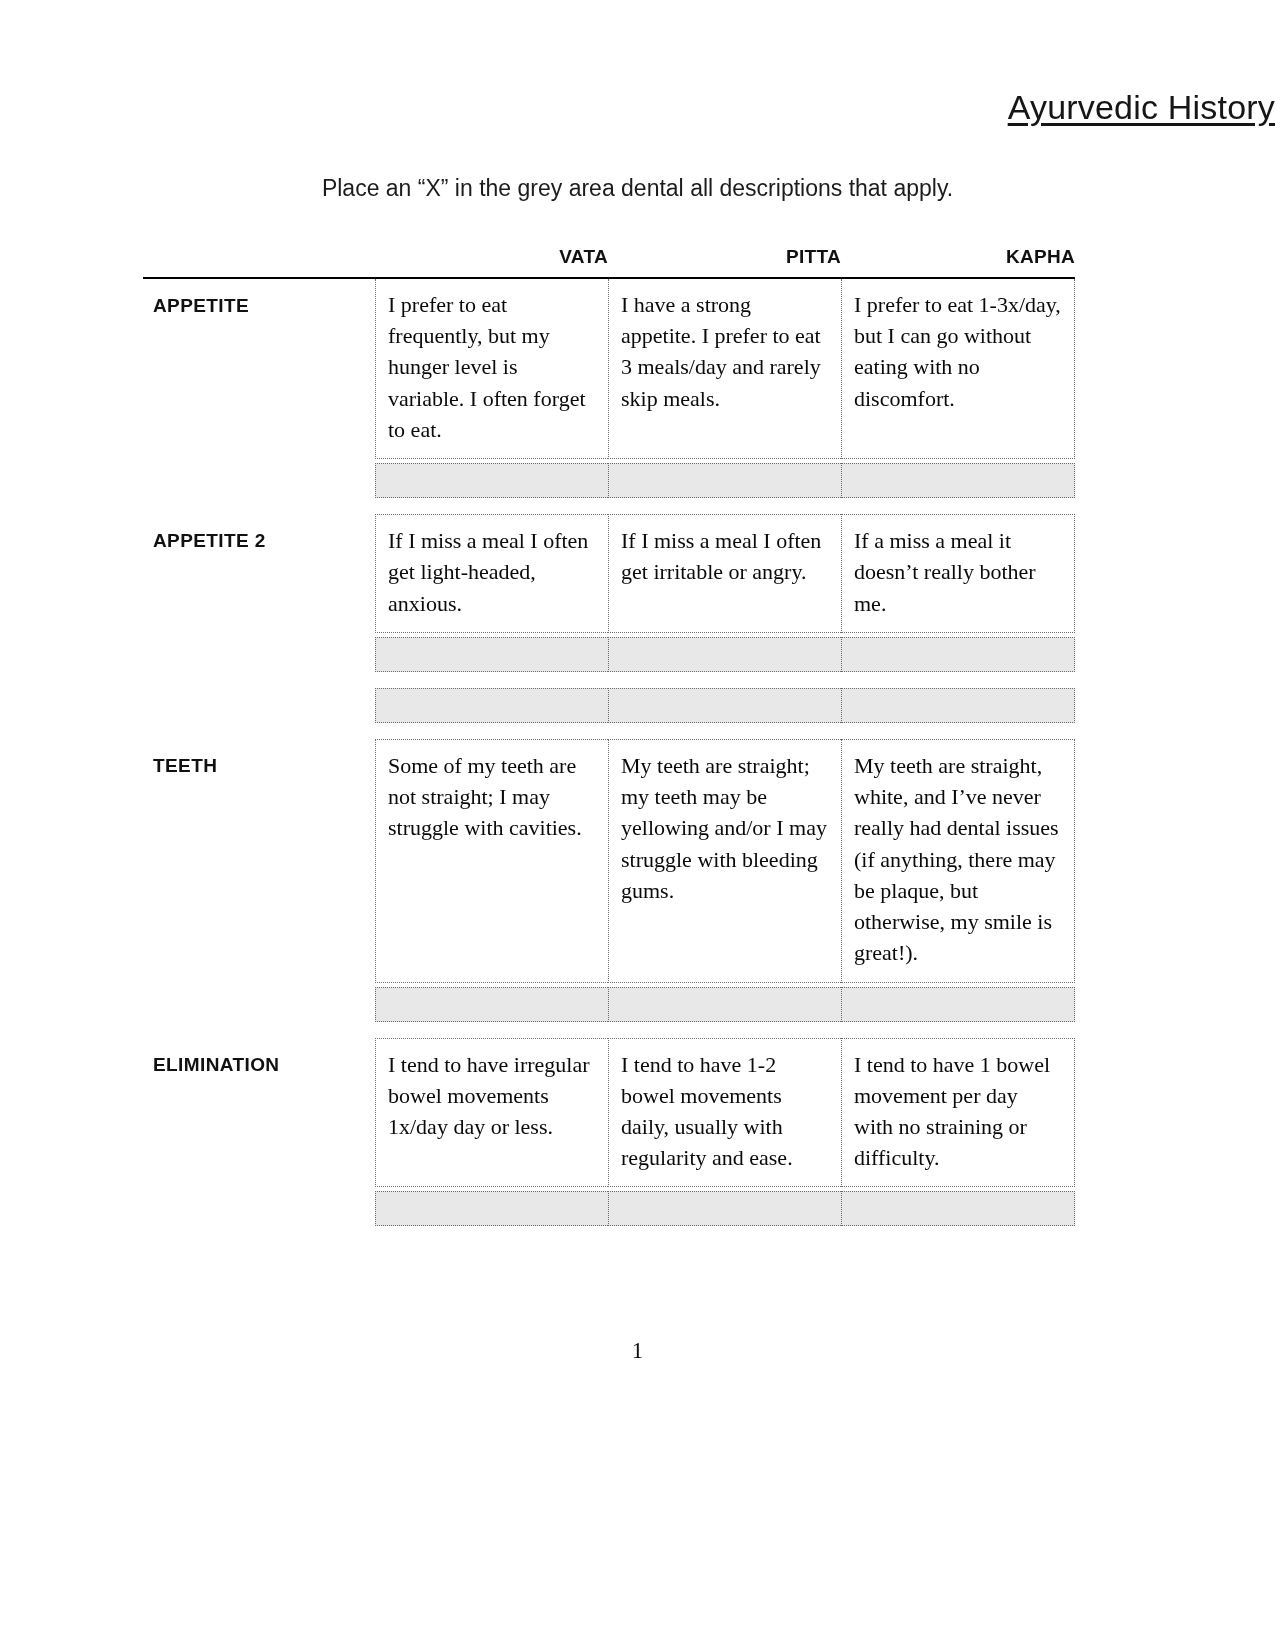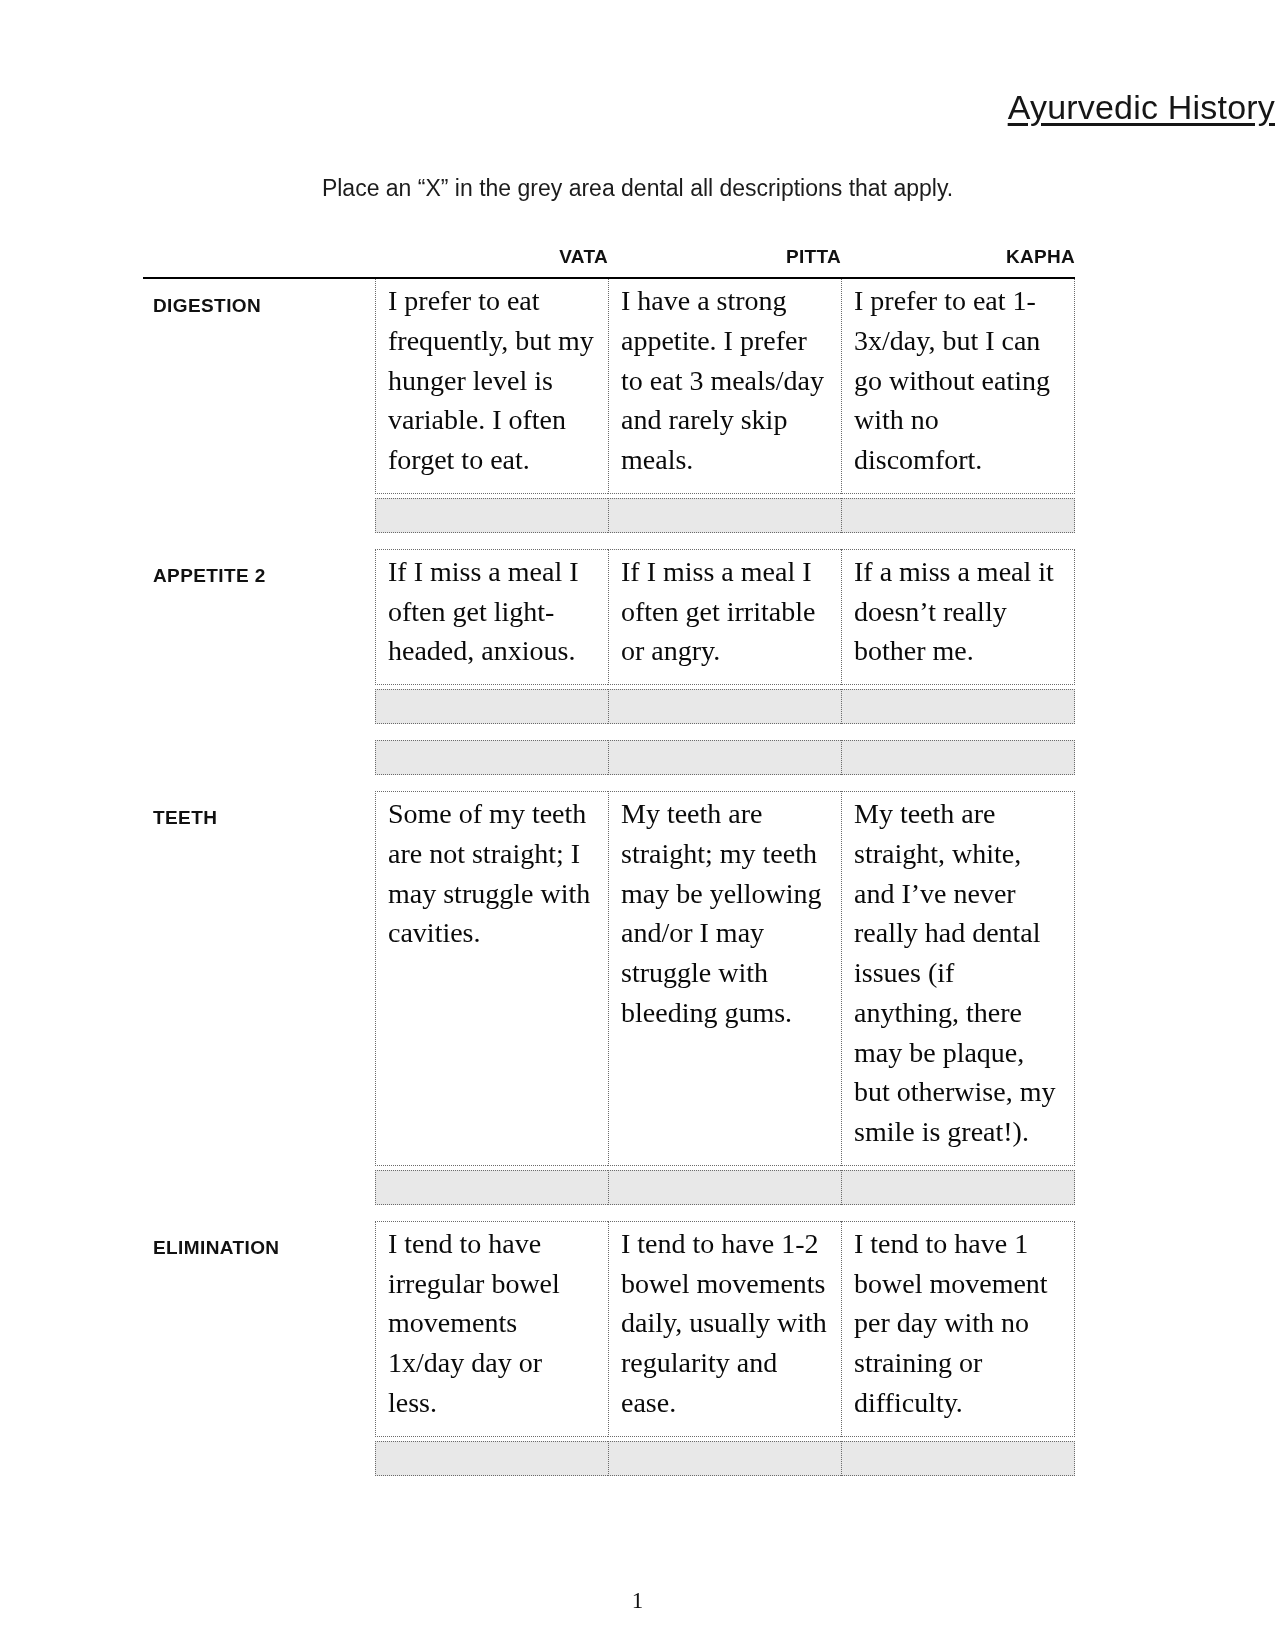--- a/index.html
+++ b/index.html
@@ -49,23 +49,23 @@
     color: #111;
   }
   .top-line {
     width: 932px;
     border-top: 2px solid #000;
   }
 
   .block { margin-top: 0; margin-bottom: 16px; }
   .row.content .cell {
     font-family: "Liberation Serif", serif;
-    font-size: 28px;
+    font-size: 22px;
     line-height: 1.42;
-    padding: 2px 12px 13px 12px;
+    padding: 10px 12px 13px 12px;
     border-left: 1px dotted var(--dot);
     border-top: 1px dotted var(--dot);
     border-bottom: 1px dotted var(--dot);
     color: #0a0a0a;
   }
   .row.content .cell:last-child { border-right: 1px dotted var(--dot); }
   .block.first .row.content .cell { border-top: none; }
   .row-label {
     font-size: 19px;
     font-weight: 700;
@@ -107,21 +107,21 @@
       <div class="hdr-spacer"></div>
       <div class="hdr">VATA</div>
       <div class="hdr">PITTA</div>
       <div class="hdr">KAPHA</div>
     </div>
 
     <div class="top-line"></div>
 
     <div class="block first">
       <div class="grid-row row content">
-        <div class="row-label">DIGESTION</div>
+        <div class="row-label">APPETITE</div>
         <div class="cell">I prefer to eat frequently, but my hunger level is variable. I often forget to eat.</div>
         <div class="cell">I have a strong appetite. I prefer to eat 3 meals/day and rarely skip meals.</div>
         <div class="cell">I prefer to eat 1-3x/day, but I can go without eating with no discomfort.</div>
       </div>
       <div class="grid-row row grey">
         <div class="glabel"></div>
         <div class="gcell"></div>
         <div class="gcell"></div>
         <div class="gcell"></div>
       </div>

